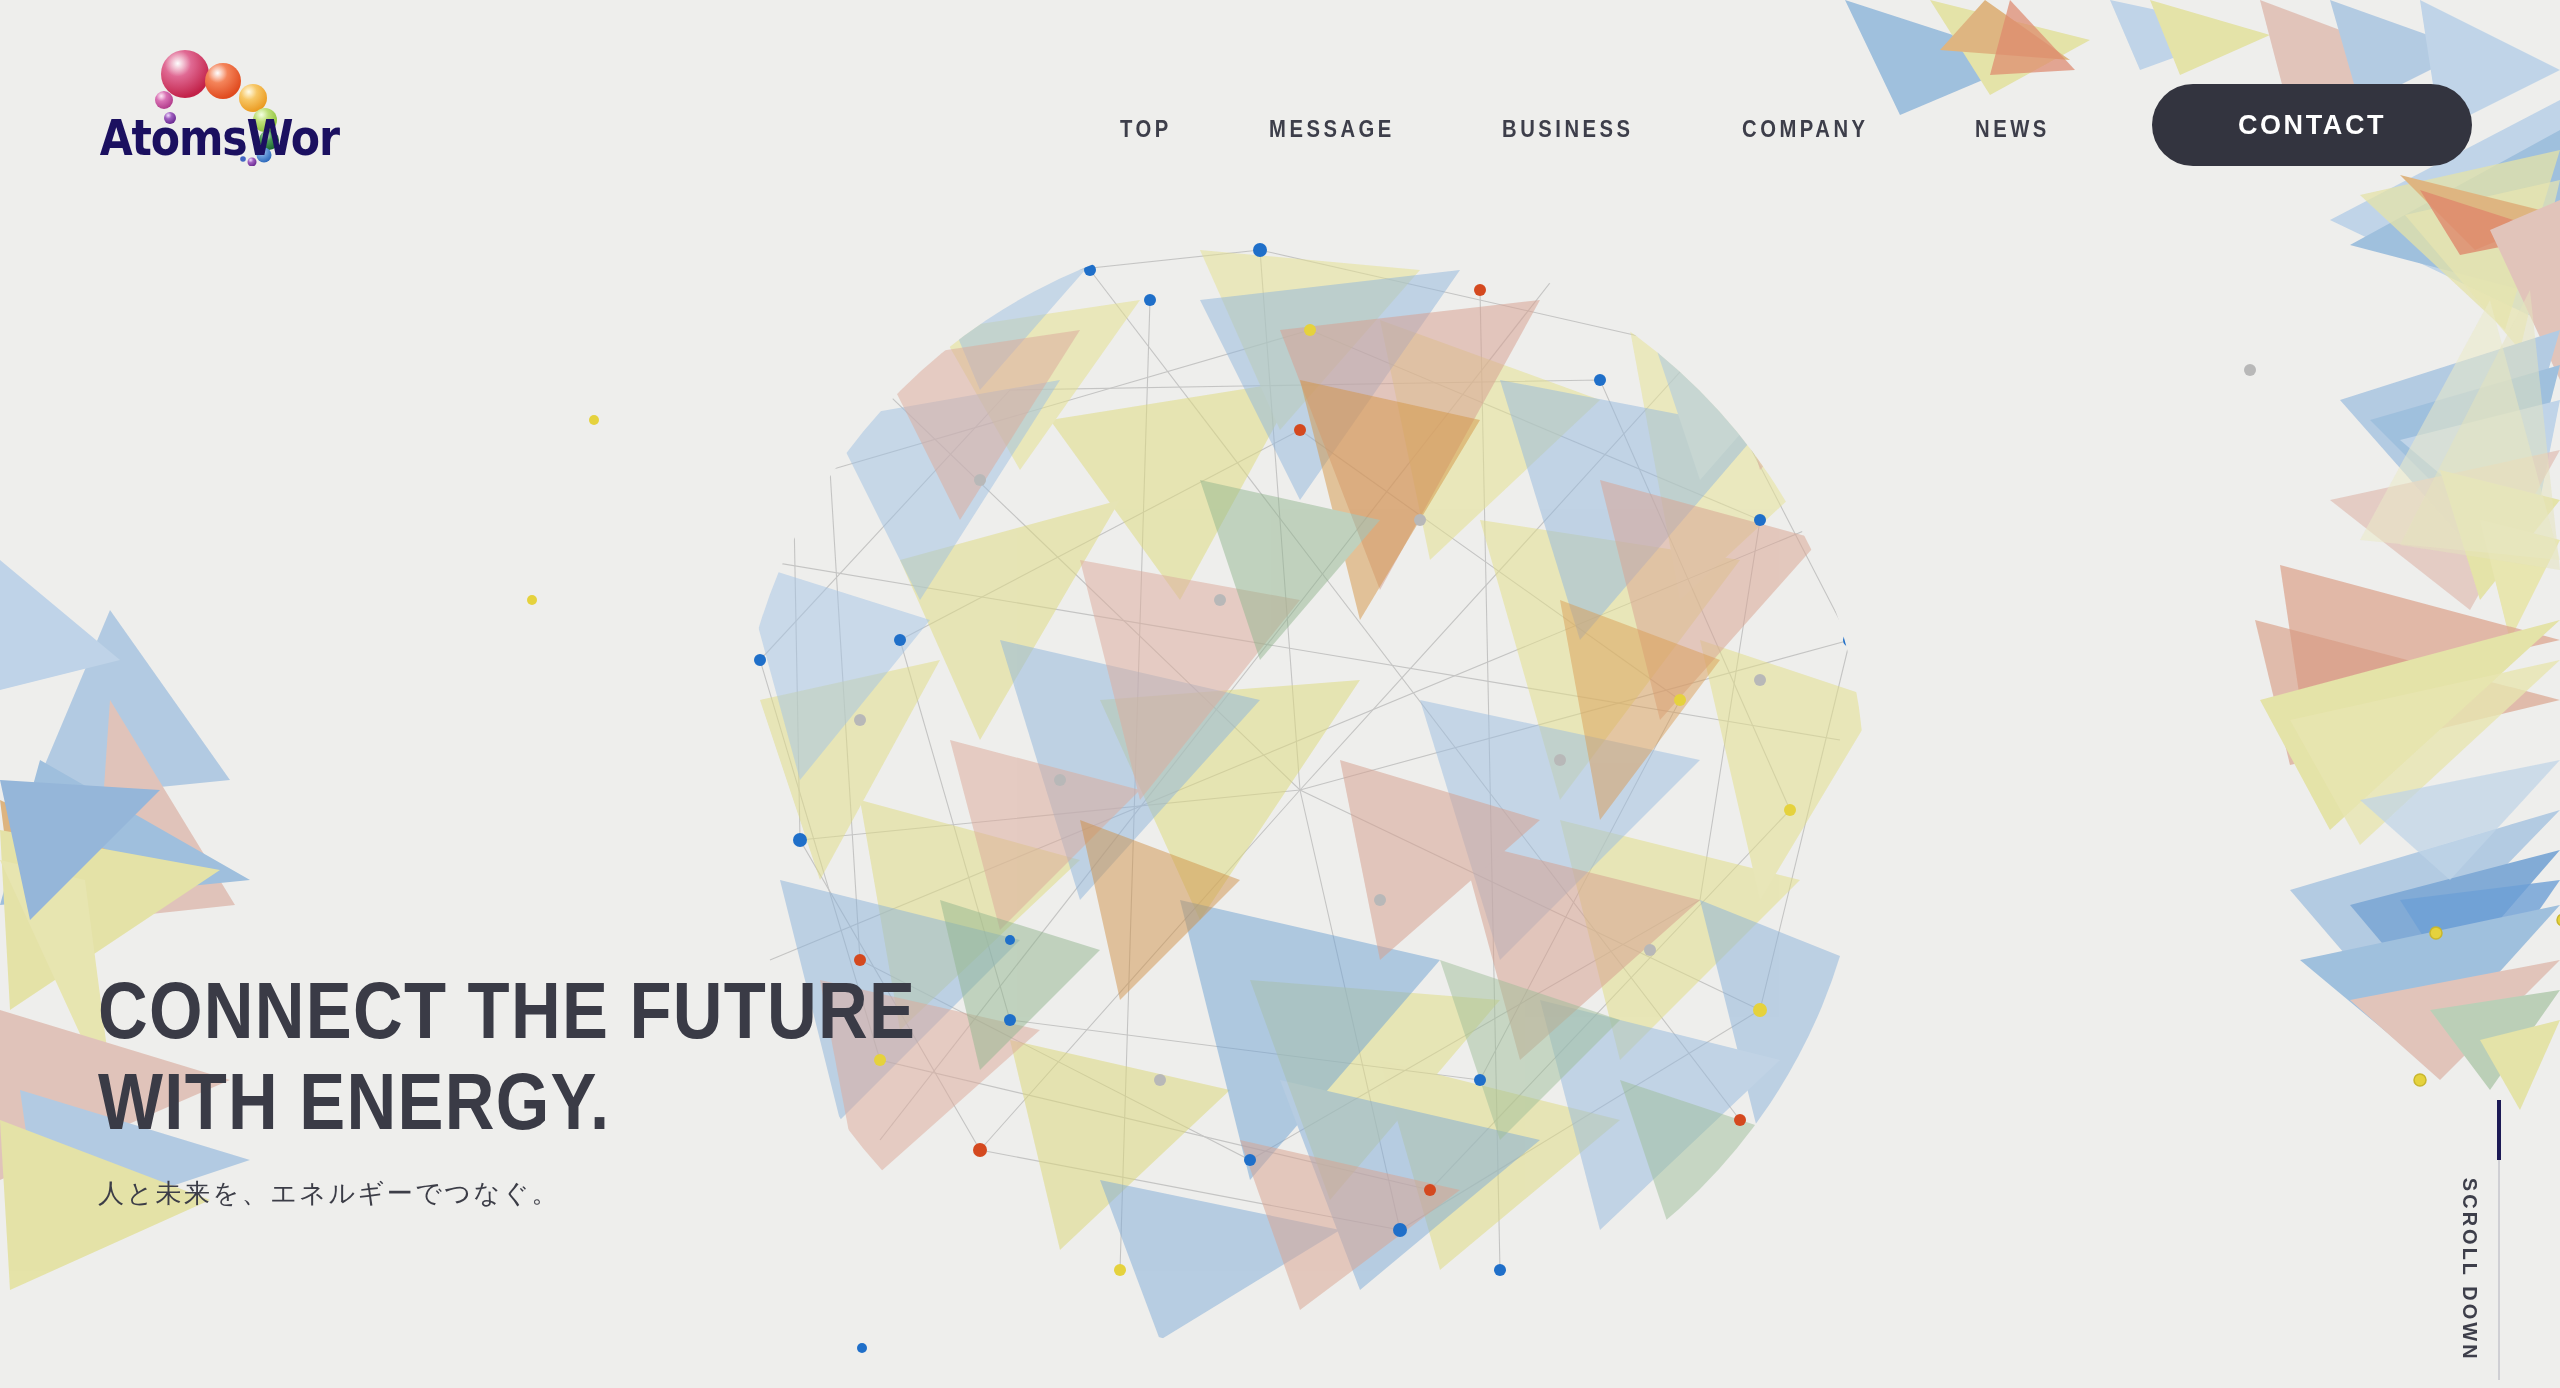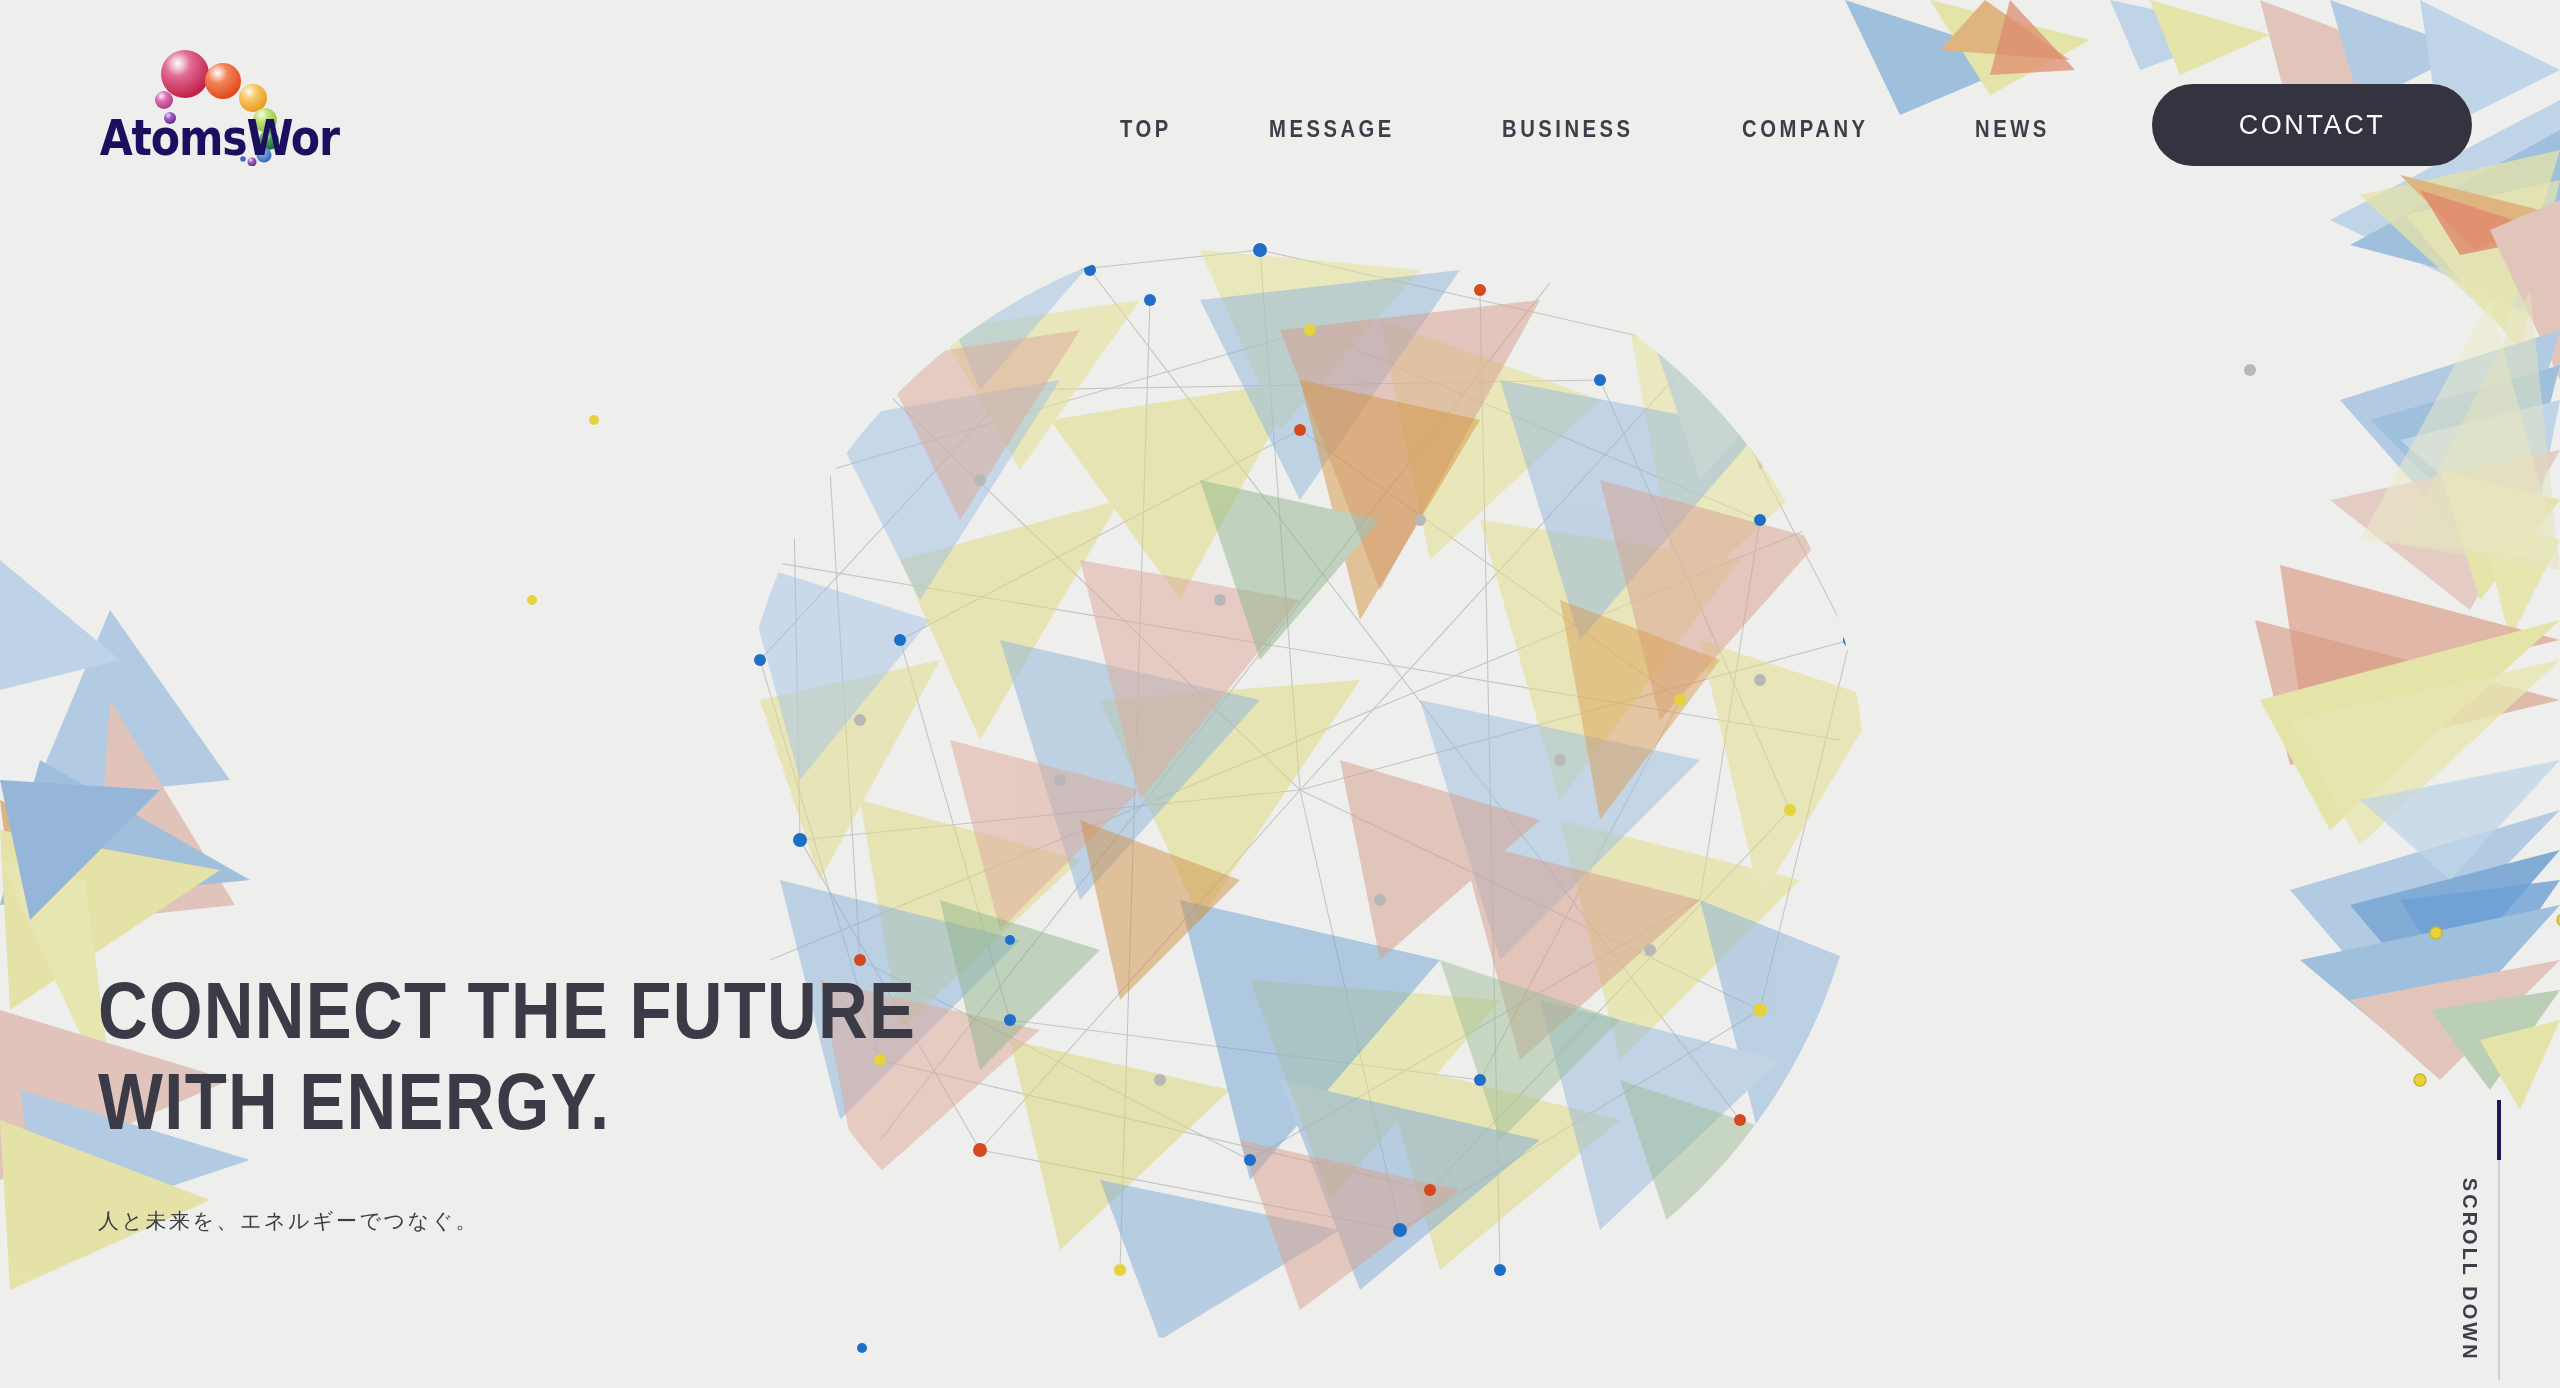--- a/index.html
+++ b/index.html
@@ -68,21 +68,21 @@
 
   #contact-button {
     position:absolute;
     left:2152px; top:84px;
     width:320px; height:82px;
     border-radius:41px;
     background:#33343f;
     border:none;
     color:#ffffff;
     font-size:27px;
-    font-weight:400;
+    font-weight:700;
     letter-spacing:2.6px;
     font-family:"Liberation Sans","DejaVu Sans",sans-serif;
     cursor:pointer;
     display:flex; align-items:center; justify-content:center;
   }
 
   
   #hero-copy {
     position:absolute;
     left:98px; top:965px;
@@ -94,23 +94,23 @@
     font-size:80px;
     line-height:1.14;
     font-weight:700;
     letter-spacing:1.5px;
     transform:scaleX(0.86);
     transform-origin:left center;
     white-space:nowrap;
   }
   #hero-sub {
     display:block;
-    margin-top:60px;
+    margin-top:29px;
     color:#3c3d47;
-    font-size:21px;
+    font-size:26px;
     letter-spacing:2.5px;
     font-family:"DejaVu Sans","Liberation Sans",sans-serif;
     white-space:nowrap;
   }
 
   
   #scroll-indicator {
     position:absolute;
     right:60px; bottom:8px;
     z-index:18;

